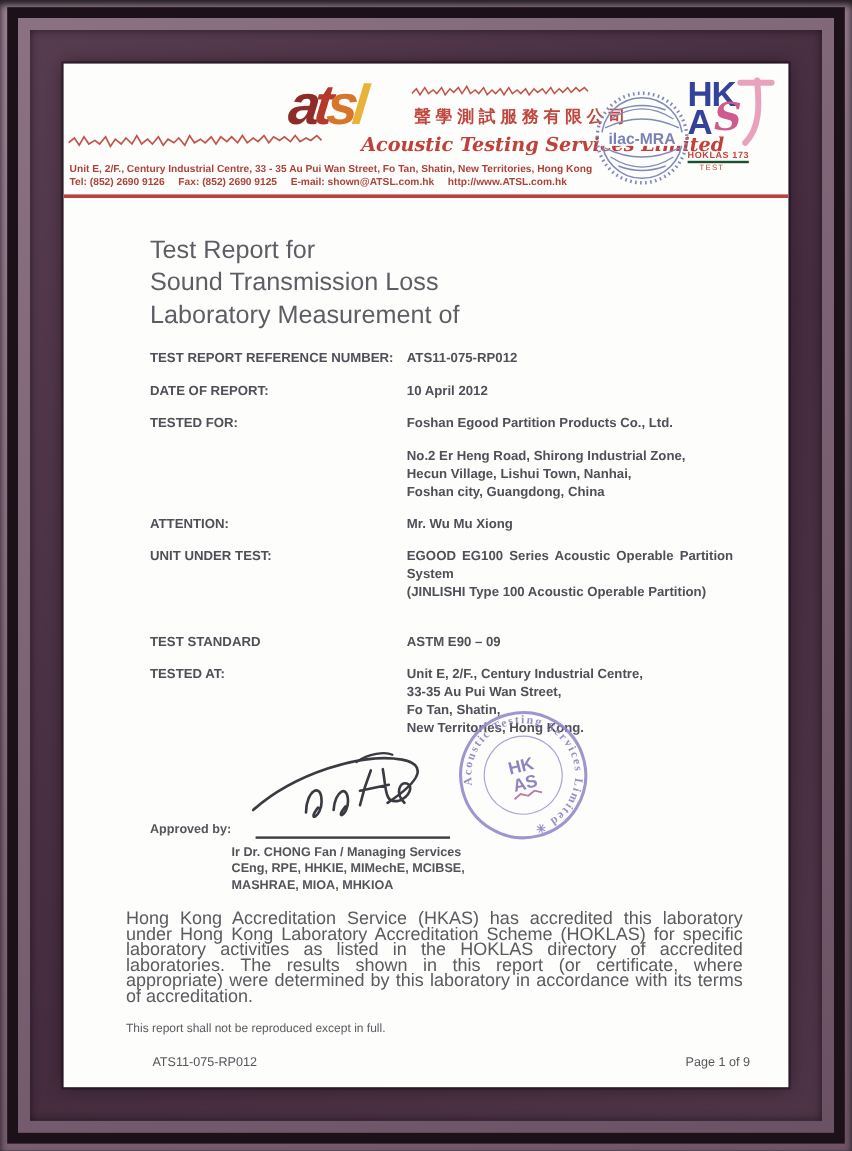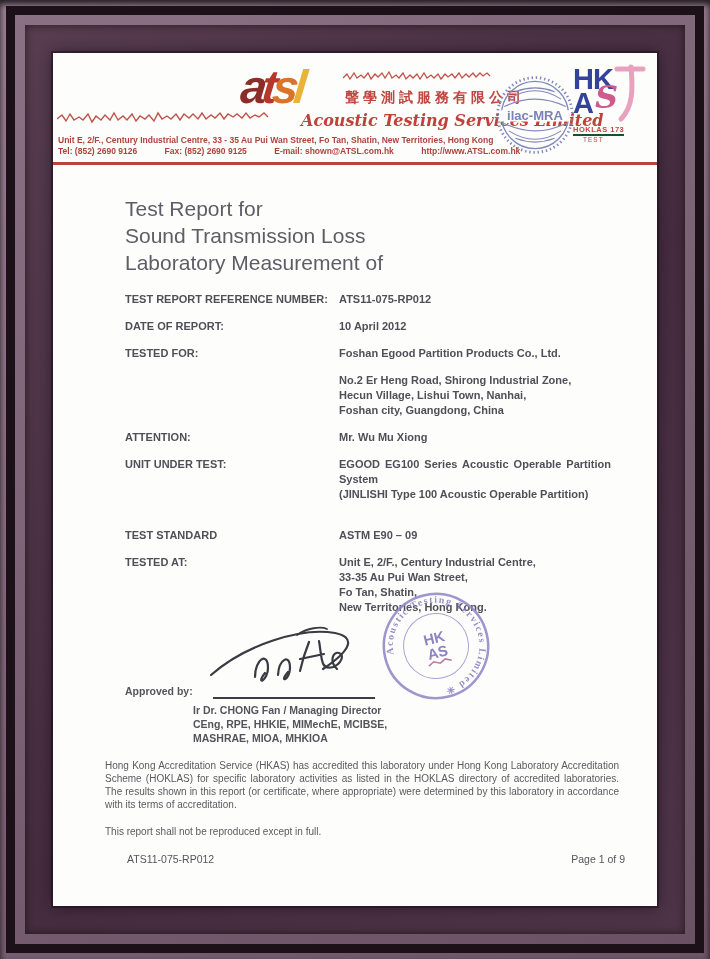--- a/index.html
+++ b/index.html
@@ -23,21 +23,21 @@
   .atsl-logo  { position:absolute; left:188px; top:10px; font-size:47px; font-weight:900;
                 font-style:italic; letter-spacing:-5px; transform:skewX(-6deg); line-height:1; }
   .atsl-logo .l-a{color:#8c2d2a}.atsl-logo .l-t{color:#b5392b}
   .atsl-logo .l-s{color:#d8752b}.atsl-logo .l-l{color:#e9b33a}
   .company-zh { position:absolute; left:292px; top:36px; font-size:14px; font-weight:bold;
                 color:#c04640; letter-spacing:4px; white-space:nowrap;text-align:center; }
   .company-en { position:absolute; left:248px; top:58px; font-size:16px; font-style:italic;
                 font-weight:bold; color:#c0413c; font-family:"DejaVu Serif", serif; white-space:nowrap; }
   .addr-block { position:absolute; left:5px; bottom:5px; font-size:8.5px; color:#ad423c;
                 font-weight:bold; line-height:11px; white-space:nowrap; }
-  .contact-line span { margin-right:25px; }
+  .contact-line span { margin-right:9px; }
   .ilac-logo  { position:absolute; left:440px; top:20px; width:84px; height:84px; }
   .hkas-logo  { position:absolute; left:520px; top:14px; width:74px; text-align:left; }
   .hkas-letters { position:relative; color:#33439b; font-weight:900; font-size:29px;
                   line-height:24px; letter-spacing:-1px; font-family:"Liberation Sans",sans-serif; }
   .hkas-s  { position:absolute; left:22px; top:18px; font-size:32px; color:#cf5a8e;
              font-style:italic; font-family:"DejaVu Serif",serif; font-weight:bold; }
   .hkas-t  { position:absolute; left:40px; top:-4px; width:34px; height:64px; }
   .hoklas  { margin-top:10px; font-size:7.5px; font-weight:bold; color:#c2453e;
              border-bottom:2px solid #14532d; display:inline-block; letter-spacing:.5px; }
   .hoklas-sub { font-size:6.5px; color:#c2453e; letter-spacing:1px; margin-left:10px; }
@@ -56,21 +56,21 @@
   .sig-block { position:relative; margin:20px 46px 0 72px; height:118px; }
   .approved-label { position:absolute; left:0; top:50px; font-size:10.5px; font-weight:bold; color:#55555c; }
   .sig-svg  { position:absolute; left:80px; top:-12px; width:175px; height:74px; }
   .sig-line { position:absolute; left:88px; top:62px; width:162px; border-top:2px solid #3c3c44; }
   .stamp    { position:absolute; left:252px; top:-48px; width:118px; height:118px;
               transform:rotate(-14deg); opacity:.88; }
   .sig-text { position:absolute; left:68px; top:68px; font-size:10.5px; font-weight:bold;
               color:#53535b; line-height:14px; }
 
   
-  .accreditation { margin:6px 38px 0 52px; font-size:10px; color:#5a5a60; line-height:13px;
+  .accreditation { margin:6px 38px 0 52px; font-size:15px; color:#5a5a60; line-height:13px;
                    text-align:justify; font-weight:500; }
   .repro-note { margin:15px 38px 0 52px; font-size:10px; color:#5a5a60; font-weight:500; }
   .bottom-row { display:flex; justify-content:space-between; margin:16px 32px 0 74px;
                 font-size:10.5px; color:#55555c; font-weight:500; }
 </style>
 </head>
 <body>
 
 <div class="frame-l1">
  <div class="frame-l2">
@@ -194,21 +194,21 @@
             <textPath href="#stampRing" startOffset="2">Acoustic Testing Services Limited ✳</textPath>
           </text>
           <text x="60" y="57" text-anchor="middle" font-size="15" font-weight="bold" fill="#7f74bd" font-family="Liberation Sans, sans-serif">HK</text>
           <text x="60" y="72" text-anchor="middle" font-size="15" font-weight="bold" fill="#7f74bd" font-family="Liberation Sans, sans-serif">AS</text>
           <path d="M48,78 l6,-3 6,3 6,-3 6,3" fill="none" stroke="#b06a9a" stroke-width="1.6"></path>
         </svg>
 
         <div class="sig-line"></div>
         <div class="approved-label">Approved by:</div>
         <div class="sig-text">
-          <div>Ir Dr. CHONG Fan / Managing Director</div>
+          <div>Ir Dr. CHONG Fan / Managing Services</div>
           <div>CEng, RPE, HHKIE, MIMechE, MCIBSE,</div>
           <div>MASHRAE, MIOA, MHKIOA</div>
         </div>
       </div>
 
       <div class="accreditation">Hong Kong Accreditation Service (HKAS) has accredited this laboratory under Hong Kong Laboratory Accreditation Scheme (HOKLAS) for specific laboratory activities as listed in the HOKLAS directory of accredited laboratories. The results shown in this report (or certificate, where appropriate) were determined by this laboratory in accordance with its terms of accreditation.</div>
       <div class="repro-note">This report shall not be reproduced except in full.</div>
       <div class="bottom-row">
         <span>ATS11-075-RP012</span>
         <span>Page 1 of 9</span>

